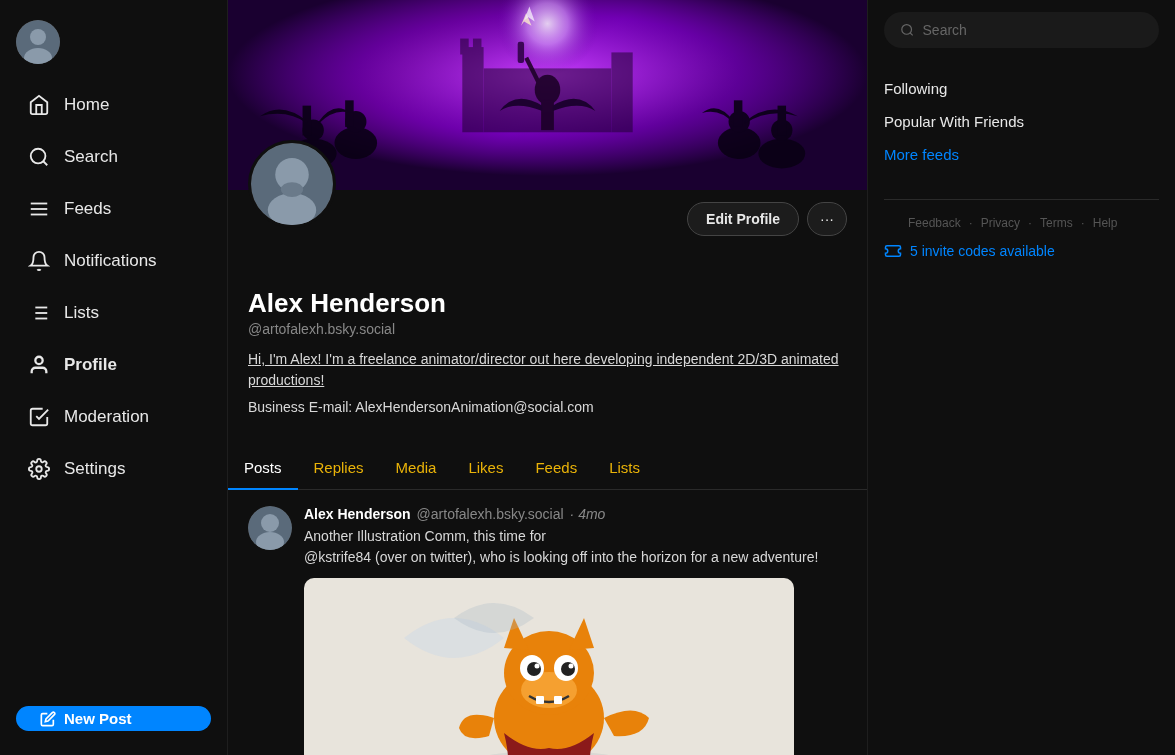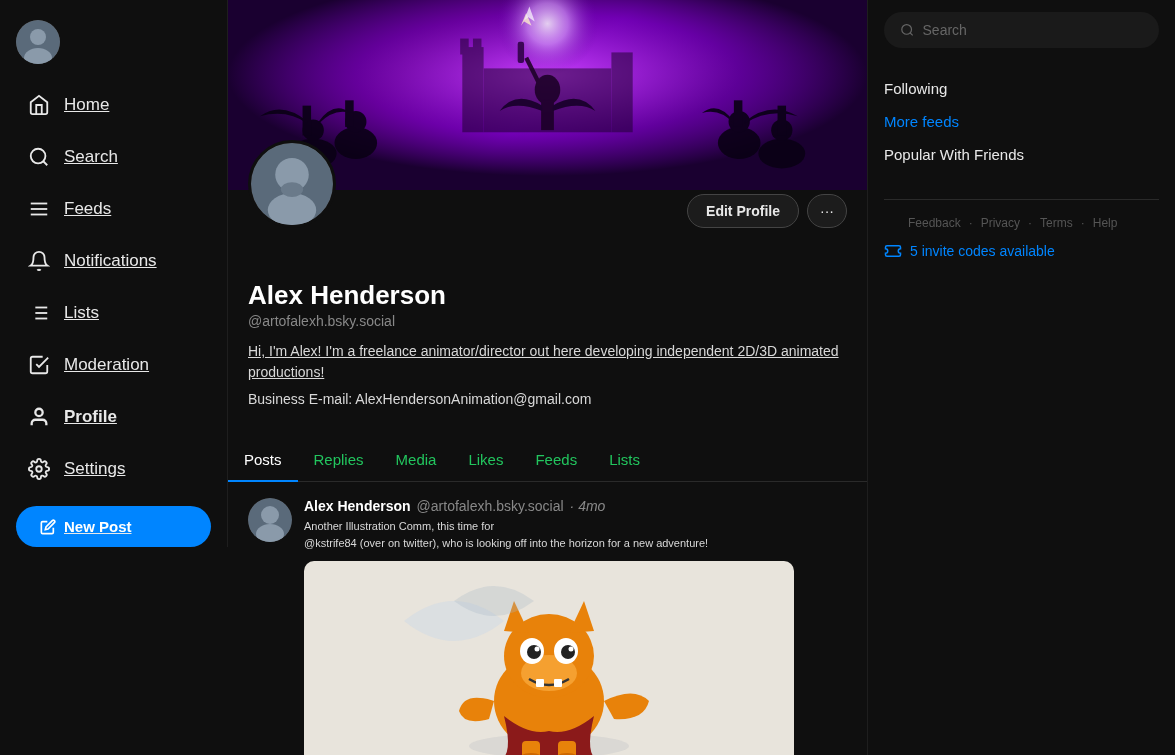--- a/index.html
+++ b/index.html
@@ -15,22 +15,21 @@
 
     
     .sidebar {
       width: 228px;
       min-width: 228px;
       background: #0f0f0f;
       display: flex;
       flex-direction: column;
       padding: 12px 0;
       border-right: 1px solid #1e1e1e;
-      height: 547px;
-      text-decoration: underline;
+      height: 755px;
     }
     .sidebar-avatar {
       width: 44px;
       height: 44px;
       border-radius: 50%;
       background: #555;
       margin: 8px 16px 16px 16px;
       overflow: hidden;
       display: flex;
       align-items: center;
@@ -66,21 +65,21 @@
       display: flex;
       align-items: center;
       justify-content: center;
       flex-shrink: 0;
     }
     .new-post-btn {
       background: #0085ff;
       color: #fff;
       border: none;
       border-radius: 24px;
-      padding: 12px 24px;
+      padding: 4px 24px;
       font-size: 15px;
       font-weight: 600;
       cursor: pointer;
       margin: 12px 16px;
       display: flex;
       align-items: center;
       gap: 8px;
     }
 
     
@@ -115,21 +114,21 @@
       height: 88px;
       border-radius: 50%;
       border: 3px solid #0f0f0f;
       background: #444;
       overflow: hidden;
     }
     .profile-actions {
       display: flex;
       justify-content: flex-end;
       gap: 8px;
-      padding-top: 4px;
+      padding-top: 12px;
     }
     .edit-profile-btn {
       background: #1a1a2e;
       color: #e8e8e8;
       border: 1px solid #444;
       border-radius: 20px;
       padding: 8px 18px;
       font-size: 14px;
       font-weight: 600;
       cursor: pointer;
@@ -178,21 +177,21 @@
 
     
     .profile-tabs {
       display: flex;
       border-bottom: 1px solid #2a2a2a;
       margin-top: 16px;
     }
     .tab-item {
       padding: 12px 16px;
       font-size: 15px;
-      color: #22c55e;
+      color: #eab308;
       cursor: pointer;
       border-bottom: 2px solid transparent;
       margin-bottom: -1px;
     }
     .tab-item.active {
       color: #fff;
       border-bottom-color: #0085ff;
     }
 
     
@@ -218,21 +217,21 @@
       display: flex;
       align-items: center;
       gap: 6px;
       font-size: 14px;
       margin-bottom: 4px;
     }
     .post-author-name { font-weight: 700; color: #fff; }
     .post-author-handle { color: #888; }
     .post-time { color: #888; font-style: italic; }
     .post-text {
-      font-size: 11px;
+      font-size: 14px;
       line-height: 1.5;
       color: #d8d8d8;
     }
     .post-image {
       margin-top: 10px;
       width: 100%;
       max-width: 490px;
       border-radius: 10px;
       overflow: hidden;
       background: #1a1a1a;
@@ -383,38 +382,38 @@
           <line x1="8" y1="12" x2="21" y2="12"></line>
           <line x1="8" y1="18" x2="21" y2="18"></line>
           <line x1="3" y1="6" x2="3.01" y2="6"></line>
           <line x1="3" y1="12" x2="3.01" y2="12"></line>
           <line x1="3" y1="18" x2="3.01" y2="18"></line>
         </svg>
       </span>
       <span>Lists</span>
     </div>
 
+    <div class="nav-item active">
+      <span class="nav-icon">
+        <svg width="22" height="22" viewBox="0 0 24 24" fill="none" stroke="currentColor" stroke-width="2.5">
+          <path d="M20 21v-2a4 4 0 0 0-4-4H8a4 4 0 0 0-4 4v2"></path>
+          <circle cx="12" cy="7" r="4"></circle>
+        </svg>
+      </span>
+      <span>Profile</span>
+    </div>
+
     <div class="nav-item">
       <span class="nav-icon">
         <svg width="22" height="22" viewBox="0 0 24 24" fill="none" stroke="currentColor" stroke-width="2">
           <path d="M9 11l3 3L22 4"></path>
           <path d="M21 12v7a2 2 0 0 1-2 2H5a2 2 0 0 1-2-2V5a2 2 0 0 1 2-2h11"></path>
         </svg>
       </span>
       <span>Moderation</span>
-    </div>
-
-    <div class="nav-item active">
-      <span class="nav-icon">
-        <svg width="22" height="22" viewBox="0 0 24 24" fill="none" stroke="currentColor" stroke-width="2.5">
-          <path d="M20 21v-2a4 4 0 0 0-4-4H8a4 4 0 0 0-4 4v2"></path>
-          <circle cx="12" cy="7" r="4"></circle>
-        </svg>
-      </span>
-      <span>Profile</span>
     </div>
 
     <div class="nav-item">
       <span class="nav-icon">
         <svg width="22" height="22" viewBox="0 0 24 24" fill="none" stroke="currentColor" stroke-width="2">
           <circle cx="12" cy="12" r="3"></circle>
           <path d="M19.4 15a1.65 1.65 0 0 0 .33 1.82l.06.06a2 2 0 0 1-2.83 2.83l-.06-.06a1.65 1.65 0 0 0-1.82-.33 1.65 1.65 0 0 0-1 1.51V21a2 2 0 0 1-4 0v-.09A1.65 1.65 0 0 0 9 19.4a1.65 1.65 0 0 0-1.82.33l-.06.06a2 2 0 0 1-2.83-2.83l.06-.06A1.65 1.65 0 0 0 4.68 15a1.65 1.65 0 0 0-1.51-1H3a2 2 0 0 1 0-4h.09A1.65 1.65 0 0 0 4.6 9a1.65 1.65 0 0 0-.33-1.82l-.06-.06a2 2 0 0 1 2.83-2.83l.06.06A1.65 1.65 0 0 0 9 4.68a1.65 1.65 0 0 0 1-1.51V3a2 2 0 0 1 4 0v.09a1.65 1.65 0 0 0 1 1.51 1.65 1.65 0 0 0 1.82-.33l.06-.06a2 2 0 0 1 2.83 2.83l-.06.06A1.65 1.65 0 0 0 19.4 9a1.65 1.65 0 0 0 1.51 1H21a2 2 0 0 1 0 4h-.09a1.65 1.65 0 0 0-1.51 1z"></path>
         </svg>
       </span>
       <span>Settings</span>
@@ -515,21 +514,21 @@
     <div class="profile-actions">
       <button class="edit-profile-btn">Edit Profile</button>
       <button class="more-btn">···</button>
     </div>
 
     <div class="profile-name">Alex Henderson</div>
     <div class="profile-handle">@artofalexh.bsky.social</div>
 
 
     <div class="profile-bio">Hi, I'm Alex! I'm a freelance animator/director out here developing independent 2D/3D animated productions!</div>
-    <div class="profile-email">Business E-mail: AlexHendersonAnimation@gmail.com</div>
+    <div class="profile-email">Business E-mail: AlexHendersonAnimation@social.com</div>
   </div>
 
   <div class="profile-tabs">
     <div class="tab-item active">Posts</div>
     <div class="tab-item">Replies</div>
     <div class="tab-item">Media</div>
     <div class="tab-item">Likes</div>
     <div class="tab-item">Feeds</div>
     <div class="tab-item">Lists</div>
   </div>
@@ -607,22 +606,22 @@
   <div class="search-box">
     <svg width="16" height="16" viewBox="0 0 24 24" fill="none" stroke="#666" stroke-width="2">
       <circle cx="11" cy="11" r="8"></circle>
       <line x1="21" y1="21" x2="16.65" y2="16.65"></line>
     </svg>
     <input type="text" placeholder="Search" style="">
   </div>
 
   <div class="feed-section">
     <a class="feed-link">Following</a>
+    <a class="feed-link">Popular With Friends</a>
     <a class="feed-link accent">More feeds</a>
-    <a class="feed-link">Popular With Friends</a>
   </div>
 
   <hr class="divider">
 
   <div class="footer-links">
     <a class="footer-link">Feedback</a>
     <span style="color:#555">·</span>
     <a class="footer-link">Privacy</a>
     <span style="color:#555">·</span>
     <a class="footer-link">Terms</a>

